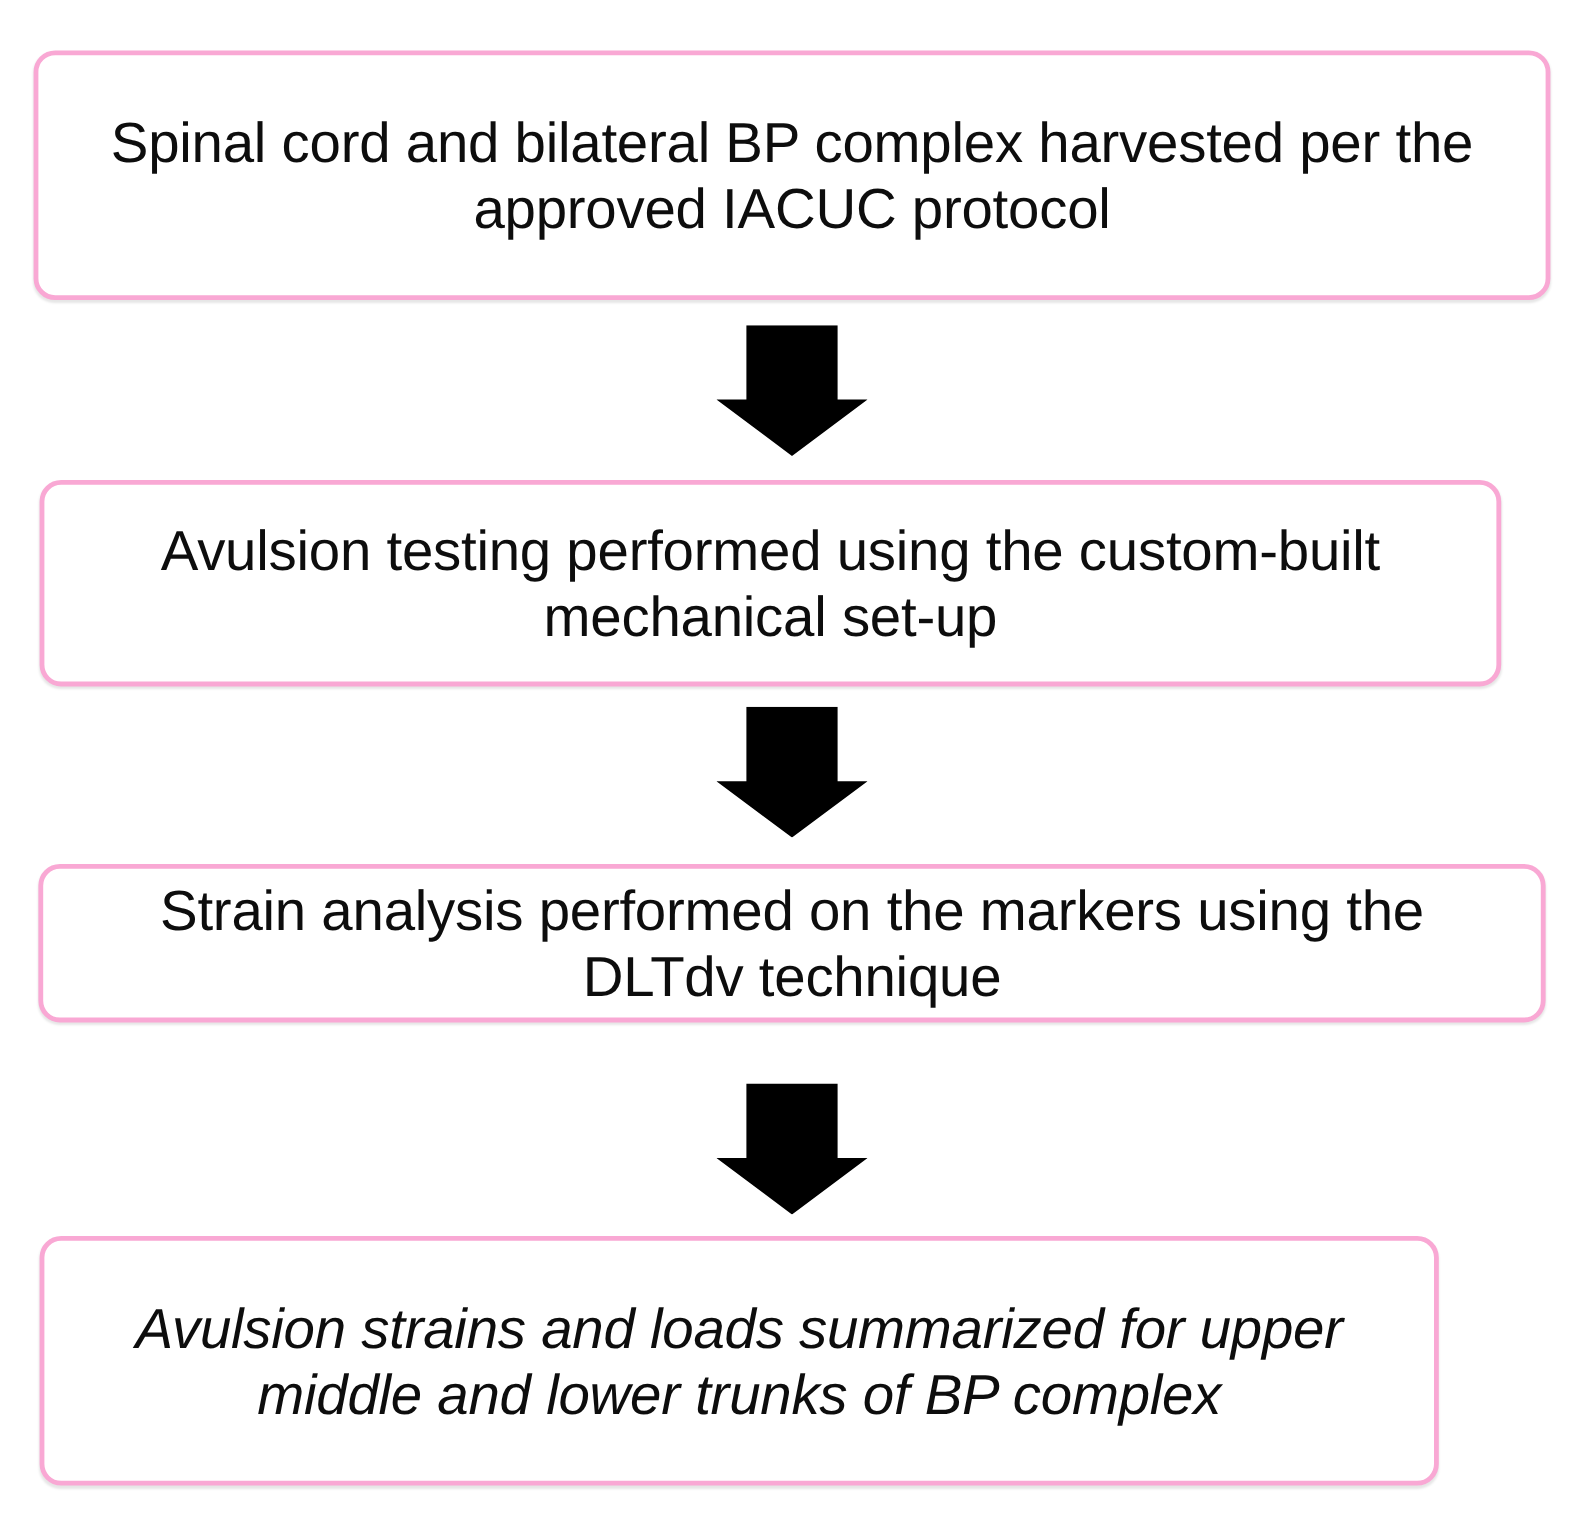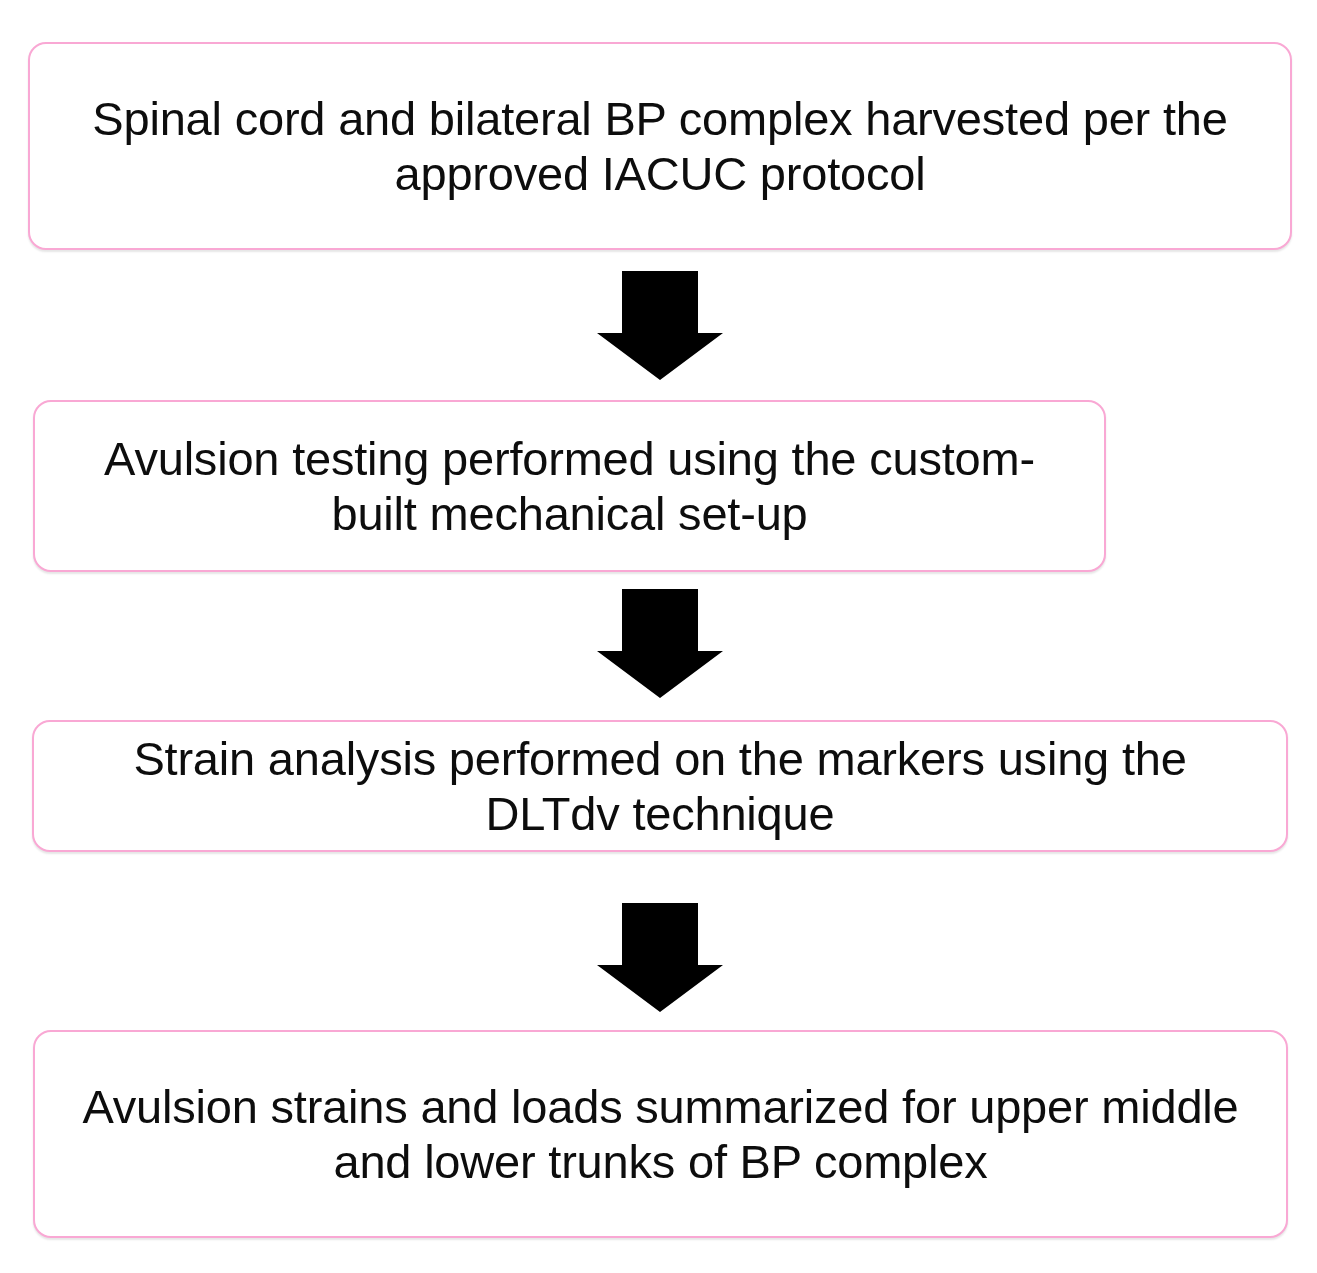--- a/index.html
+++ b/index.html
@@ -20,21 +20,21 @@
     width: 1317px;
     height: 1273px;
     background: #ffffff;
   }
 
   
   .node {
     position: absolute;
     box-sizing: border-box;
     background: #ffffff;
-    border: 2px solid #f9a8d4;
+    border: 4px solid #f9a8d4;
     border-radius: 18px;
     display: flex;
     align-items: center;
     justify-content: center;
     box-shadow: 0 2px 2px rgba(0,0,0,0.10);
   }
   .node-text {
     display: block;
     width: 100%;
     padding: 0 34px;
@@ -42,23 +42,23 @@
     text-align: center;
     color: #0d0d0d;
     font-size: 47px;
     line-height: 55px;
     font-weight: 400;
     letter-spacing: -0.2px;
     white-space: pre-line;
   }
 
   #node-1 { left: 28px;  top: 42px;   width: 1264px; height: 208px; }
-  #node-2 { left: 33px;  top: 400px;  width: 1073px; height: 172px; }
+  #node-2 { left: 33px;  top: 400px;  width: 1218px; height: 172px; }
   #node-3 { left: 32px;  top: 720px;  width: 1256px; height: 132px; }
-  #node-4 { left: 33px;  top: 1030px; width: 1255px; height: 208px; }
+  #node-4 { left: 33px;  top: 1030px; width: 1166px; height: 208px; font-style: italic; }
 
   
   .arrow {
     position: absolute;
     width: 126px;
     height: 109px;
   }
   .arrow svg { display: block; width: 100%; height: 100%; }
 
   #arrow-1 { left: 597px; top: 271px; }

